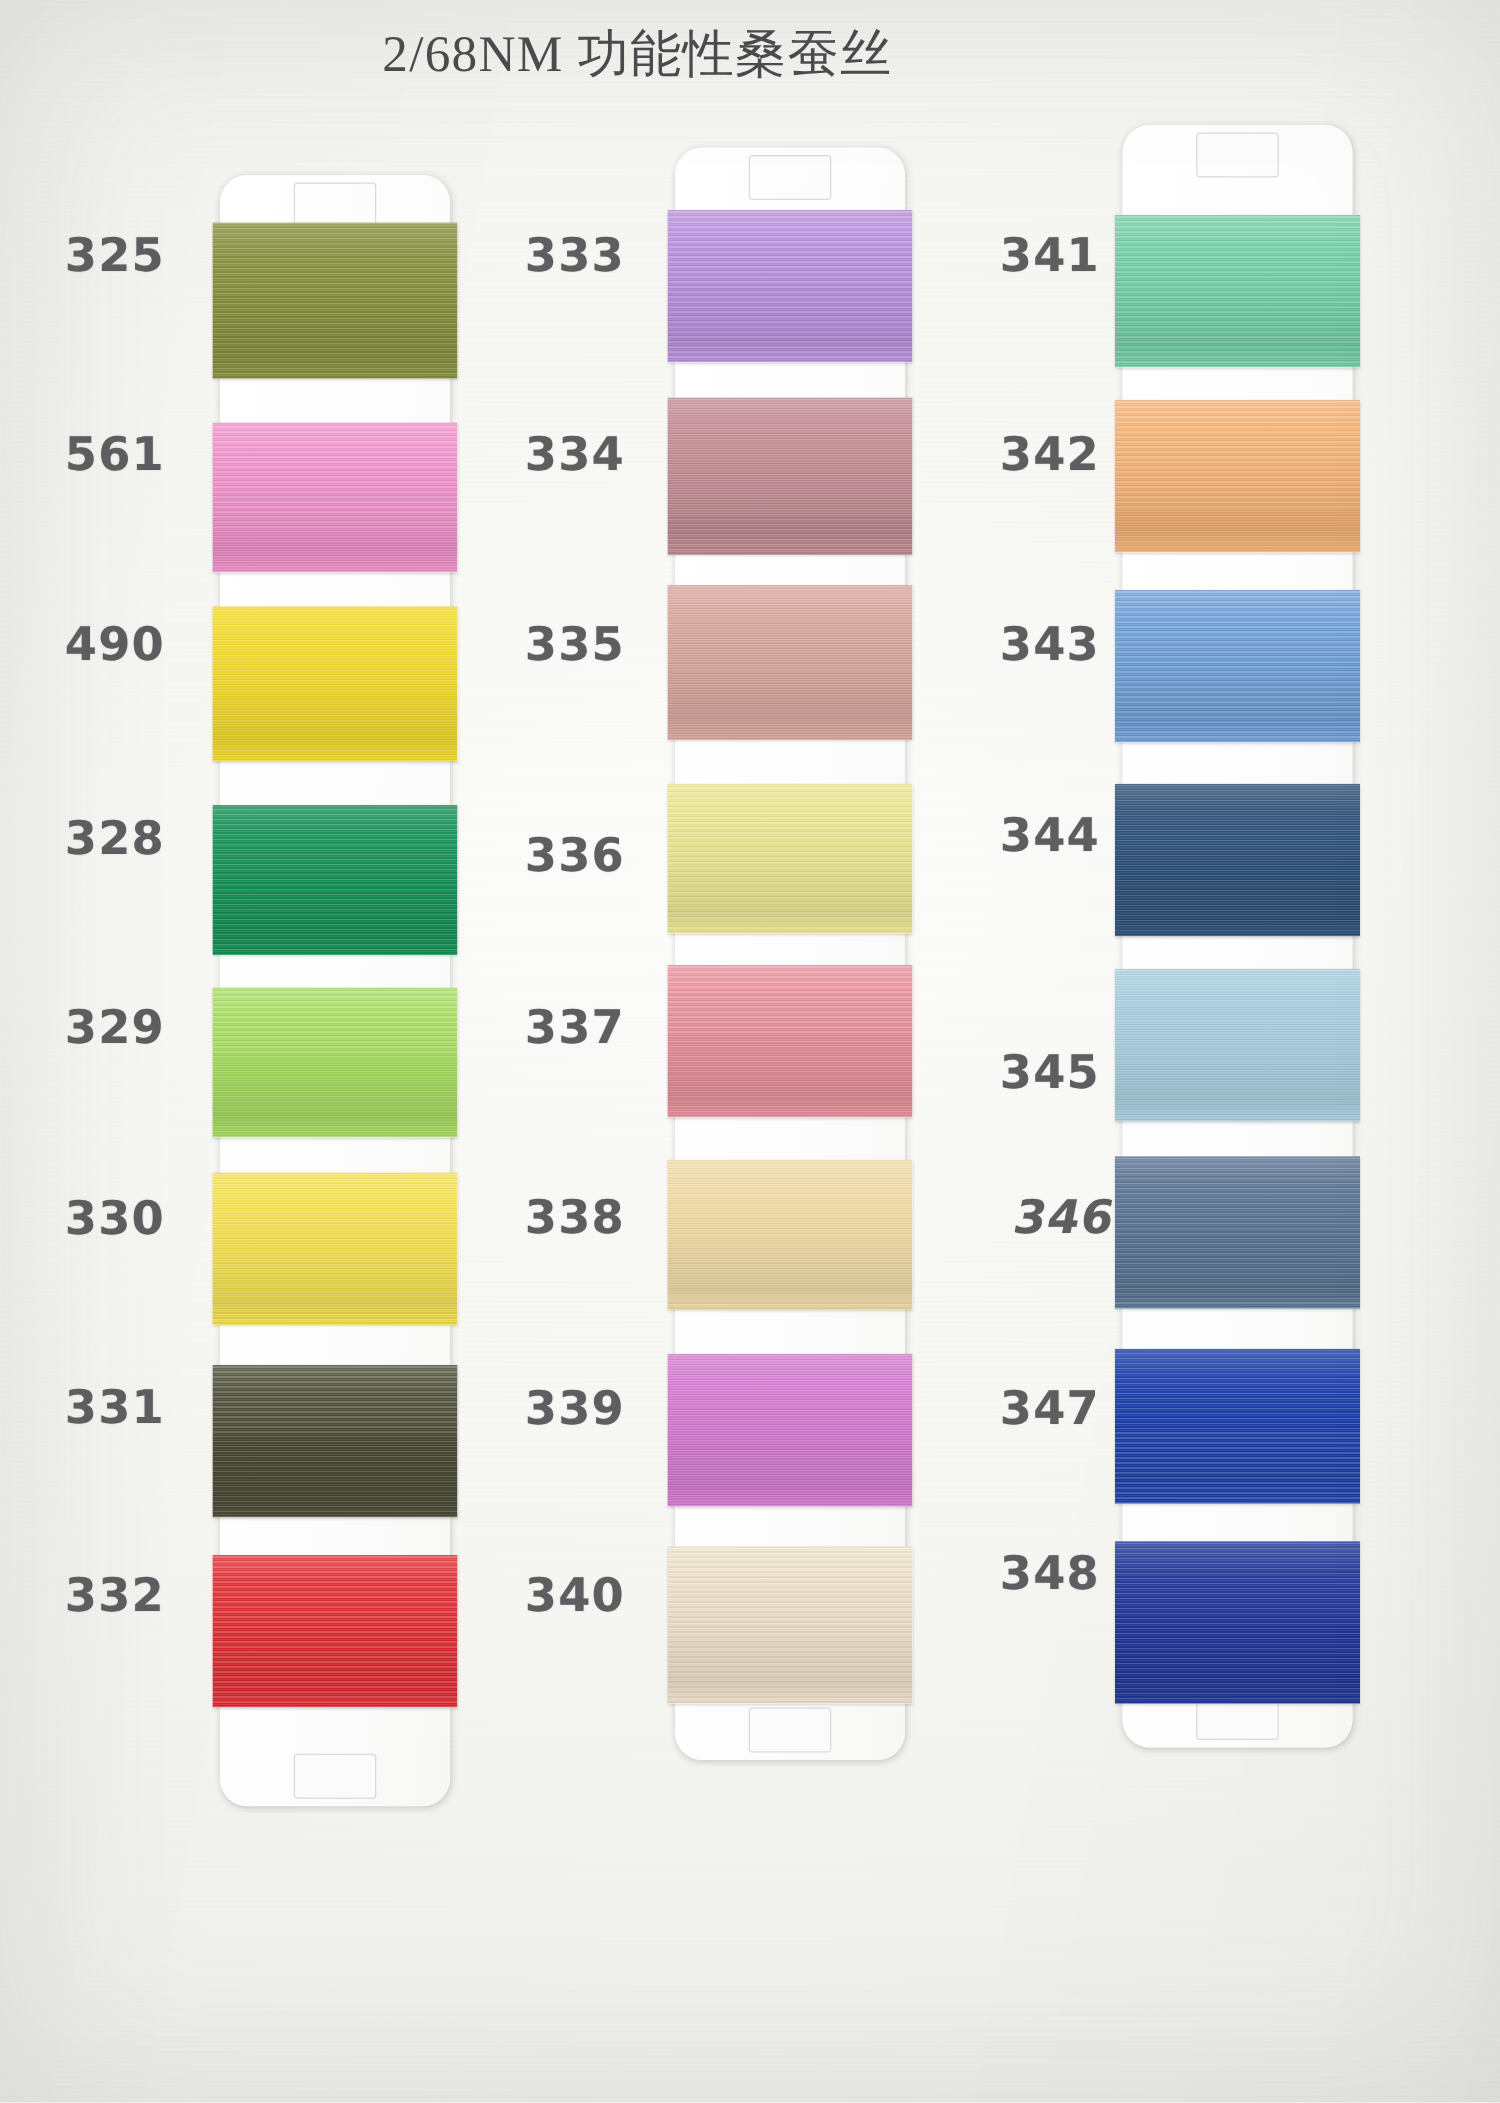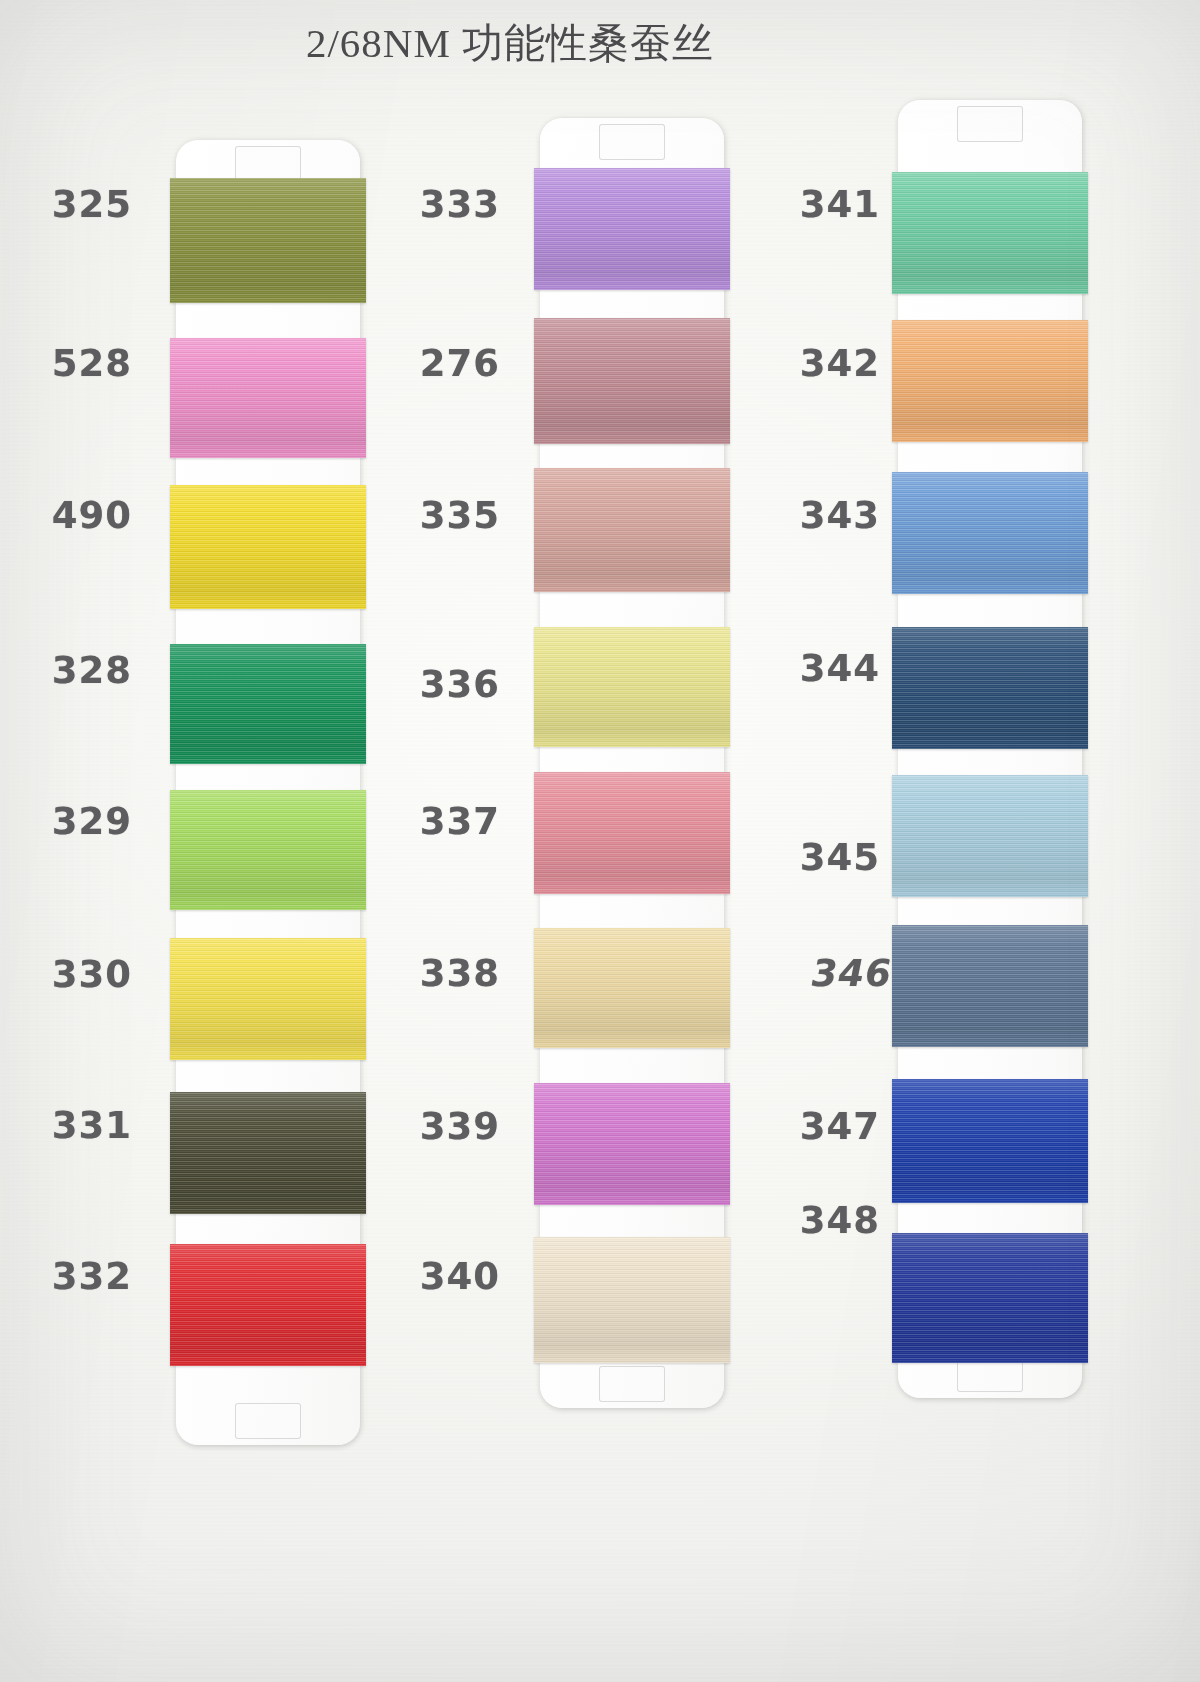--- a/index.html
+++ b/index.html
@@ -171,21 +171,21 @@
           <div class="threads"></div>
           <div class="sheen"></div>
         </div>
         <div class="swatch" style="top: 1104px; height: 122px;">
           <div class="fill" style="background: rgb(226, 43, 49);"></div>
           <div class="threads"></div>
           <div class="sheen"></div>
         </div>
       </div>
       <div class="label" style="top: 186px; right: 268px;">325</div>
-      <div class="label" style="top: 345px; right: 268px;">528</div>
+      <div class="label" style="top: 345px; right: 268px;">561</div>
       <div class="label" style="top: 497px; right: 268px;">490</div>
       <div class="label" style="top: 652px; right: 268px;">328</div>
       <div class="label" style="top: 803px; right: 268px;">329</div>
       <div class="label" style="top: 956px; right: 268px;">330</div>
       <div class="label" style="top: 1107px; right: 268px;">331</div>
       <div class="label" style="top: 1258px; right: 268px;">332</div>
     </div>
     <div class="column col-2">
       <div class="card" style="left: 155px; top: 118px; width: 184px; height: 1290px;">
         <div class="card-notch"></div>
@@ -225,21 +225,21 @@
           <div class="threads"></div>
           <div class="sheen"></div>
         </div>
         <div class="swatch" style="top: 1119px; height: 126px;">
           <div class="fill" style="background: rgb(240, 228, 205);"></div>
           <div class="threads"></div>
           <div class="sheen"></div>
         </div>
       </div>
       <div class="label" style="top: 186px; right: 265px;">333</div>
-      <div class="label" style="top: 345px; right: 265px;">276</div>
+      <div class="label" style="top: 345px; right: 265px;">334</div>
       <div class="label" style="top: 497px; right: 265px; margin-left: 37px;">335</div>
       <div class="label" style="top: 650px; right: 265px; margin-top: 16px;">336</div>
       <div class="label" style="top: 803px; right: 265px;">337</div>
       <div class="label" style="top: 955px; right: 265px; text-align: right;">338</div>
       <div class="label" style="top: 1108px; right: 265px;">339</div>
       <div class="label" style="top: 1258px; right: 265px;">340</div>
     </div>
     <div class="column col-3">
       <div class="card" style="left: 150px; top: 100px; width: 184px; height: 1298px;">
         <div class="card-notch"></div>
@@ -285,17 +285,17 @@
           <div class="sheen"></div>
         </div>
       </div>
       <div class="label" style="top: 186px; right: 268px;">341</div>
       <div class="label" style="top: 345px; right: 268px;">342</div>
       <div class="label" style="top: 497px; right: 268px;">343</div>
       <div class="label" style="top: 650px; right: 268px;">344</div>
       <div class="label" style="top: 803px; right: 268px; margin-top: 36px;">345</div>
       <div class="label" style="top: 955px; right: 256px; font-style: italic;">346</div>
       <div class="label" style="top: 1108px; right: 268px;">347</div>
-      <div class="label" style="top: 1202px; right: 268px; margin-left: 35px;">348</div>
+      <div class="label" style="top: 1240px; right: 268px; margin-left: 35px;">348</div>
     </div>
   </div>
 
 <div class="vignette"></div>
 
 </body></html>

